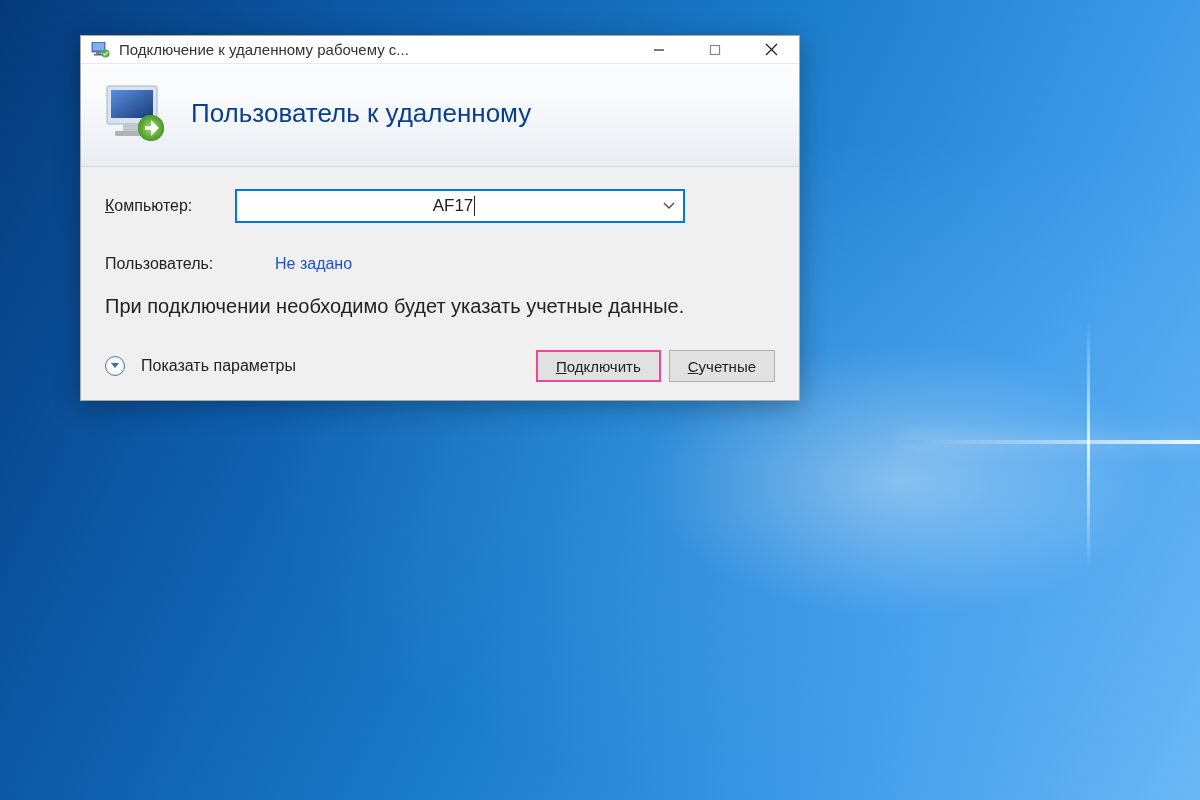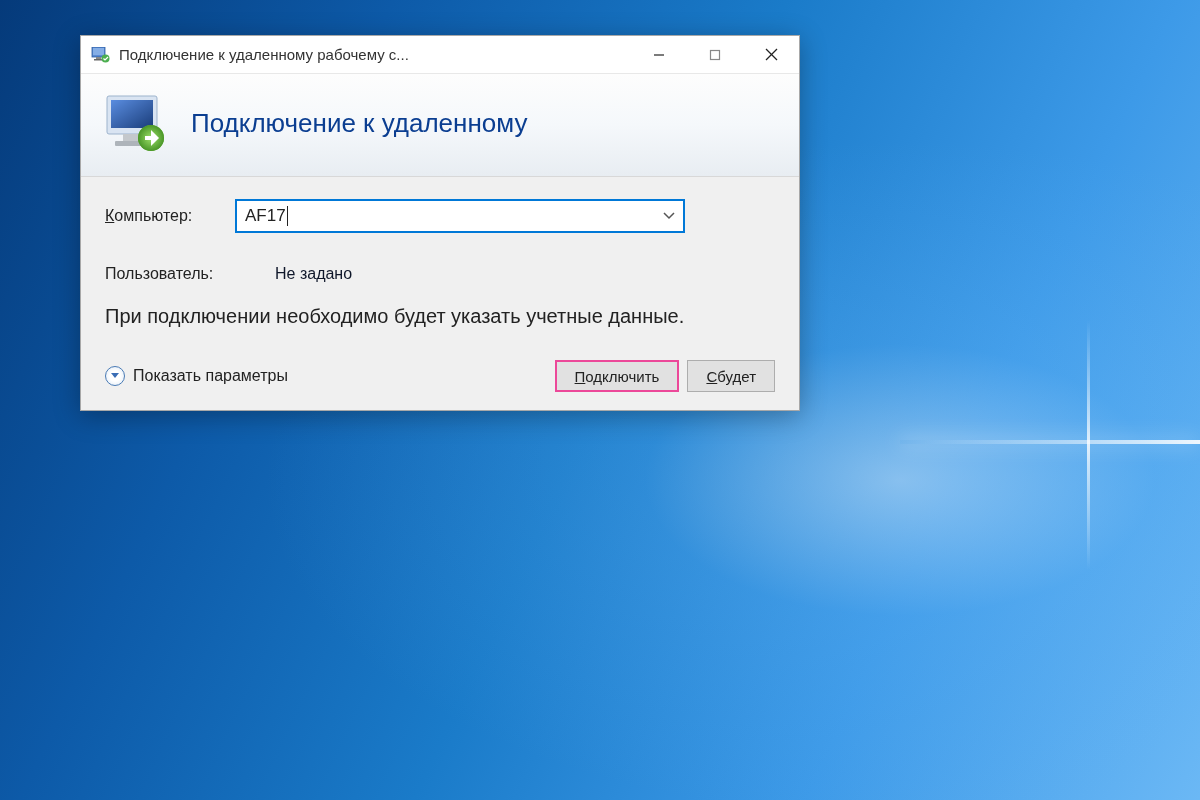--- a/index.html
+++ b/index.html
@@ -37,21 +37,21 @@
     .dialog {
       position: absolute;
       left: 80px;
       top: 35px;
       width: 720px;
       background: #f0f0f0;
       border: 1px solid #a8a8a8;
       box-shadow: 0 5px 25px rgba(0,0,0,0.3);
     }
     .titlebar {
-      height: 38px;
+      height: 28px;
       background: #fff;
       display: flex;
       align-items: center;
       padding-left: 10px;
       border-bottom: 1px solid #e8e8e8;
     }
     .titlebar-icon {
       width: 20px;
       height: 16px;
       margin-right: 8px;
@@ -122,20 +122,21 @@
       max-width: 450px;
       height: 34px;
       border: 2px solid #0078d7;
       background: #fff;
       display: flex;
       align-items: center;
       padding: 0 8px;
       font-size: 17px;
       color: #222;
       position: relative;
+      text-align: center;
     }
     .combo-value { flex: 1; }
     .combo-caret {
       color: #444;
       font-size: 12px;
     }
     .cursor-line {
       display: inline-block;
       width: 1px;
       height: 20px;
@@ -143,38 +144,39 @@
       vertical-align: middle;
       margin-left: 1px;
     }
     .user-row {
       display: flex;
       align-items: flex-start;
       margin-bottom: 20px;
       margin-top: 22px;
     }
     .user-label { font-size: 16px; color: #222; width: 170px; }
-    .user-value { font-size: 16px; color: #0f172a; }
+    .user-value { font-size: 16px; color: #1d4ed8; }
     .info-text {
       font-size: 20px;
       color: #222;
       line-height: 1.35;
       margin-bottom: 30px;
     }
     .bottom-row {
       display: flex;
       align-items: center;
     }
     .expand-link {
       display: flex;
       align-items: center;
       font-size: 16px;
       color: #222;
       cursor: pointer;
       flex: 1;
+      gap: 8px;
     }
     .expand-icon {
       width: 20px;
       height: 20px;
       border: 1px solid #4a7bb5;
       border-radius: 50%;
       display: flex;
       align-items: center;
       justify-content: center;
       margin-right: 8px;
@@ -255,21 +257,21 @@
         <defs>
           <radialGradient id="g2">
             <stop offset="0%" stop-color="#9de069"></stop>
             <stop offset="100%" stop-color="#4a9628"></stop>
           </radialGradient>
         </defs>
         <path d="M44 44 L50 44 L50 38 L58 46 L50 54 L50 48 L44 48 Z" fill="#fff"></path>
       </svg>
     </div>
     <div class="banner-text">
-      <div class="banner-line1">Подключение к удаленному</div>
+      <div class="banner-line1">Пользователь к удаленному</div>
     </div>
   </div>
 
   <div class="body-area">
     <div class="form-row">
       <div class="label"><span class="label-u">К</span><span>омпьютер:</span></div>
       <div class="combo">
         <span class="combo-value"><span>AF17</span><span class="cursor-line"></span></span>
         <span class="combo-caret">
           <svg width="12" height="8">
@@ -289,16 +291,16 @@
     <div class="bottom-row">
       <div class="expand-link">
         <span class="expand-icon">
           <svg width="10" height="8">
               <path d="M1 1 L5 6 L9 1 Z" fill="#3a6db5"></path>
             </svg>
         </span>
         <span>Показать параметры</span>
       </div>
       <button class="btn primary"><span class="label-u">П</span><span>одключить</span></button>
-      <button class="btn"><span class="label-u">С</span><span>будет</span></button>
+      <button class="btn"><span class="label-u">С</span><span>учетные</span></button>
     </div>
   </div>
 </div>
 
 </body></html>

